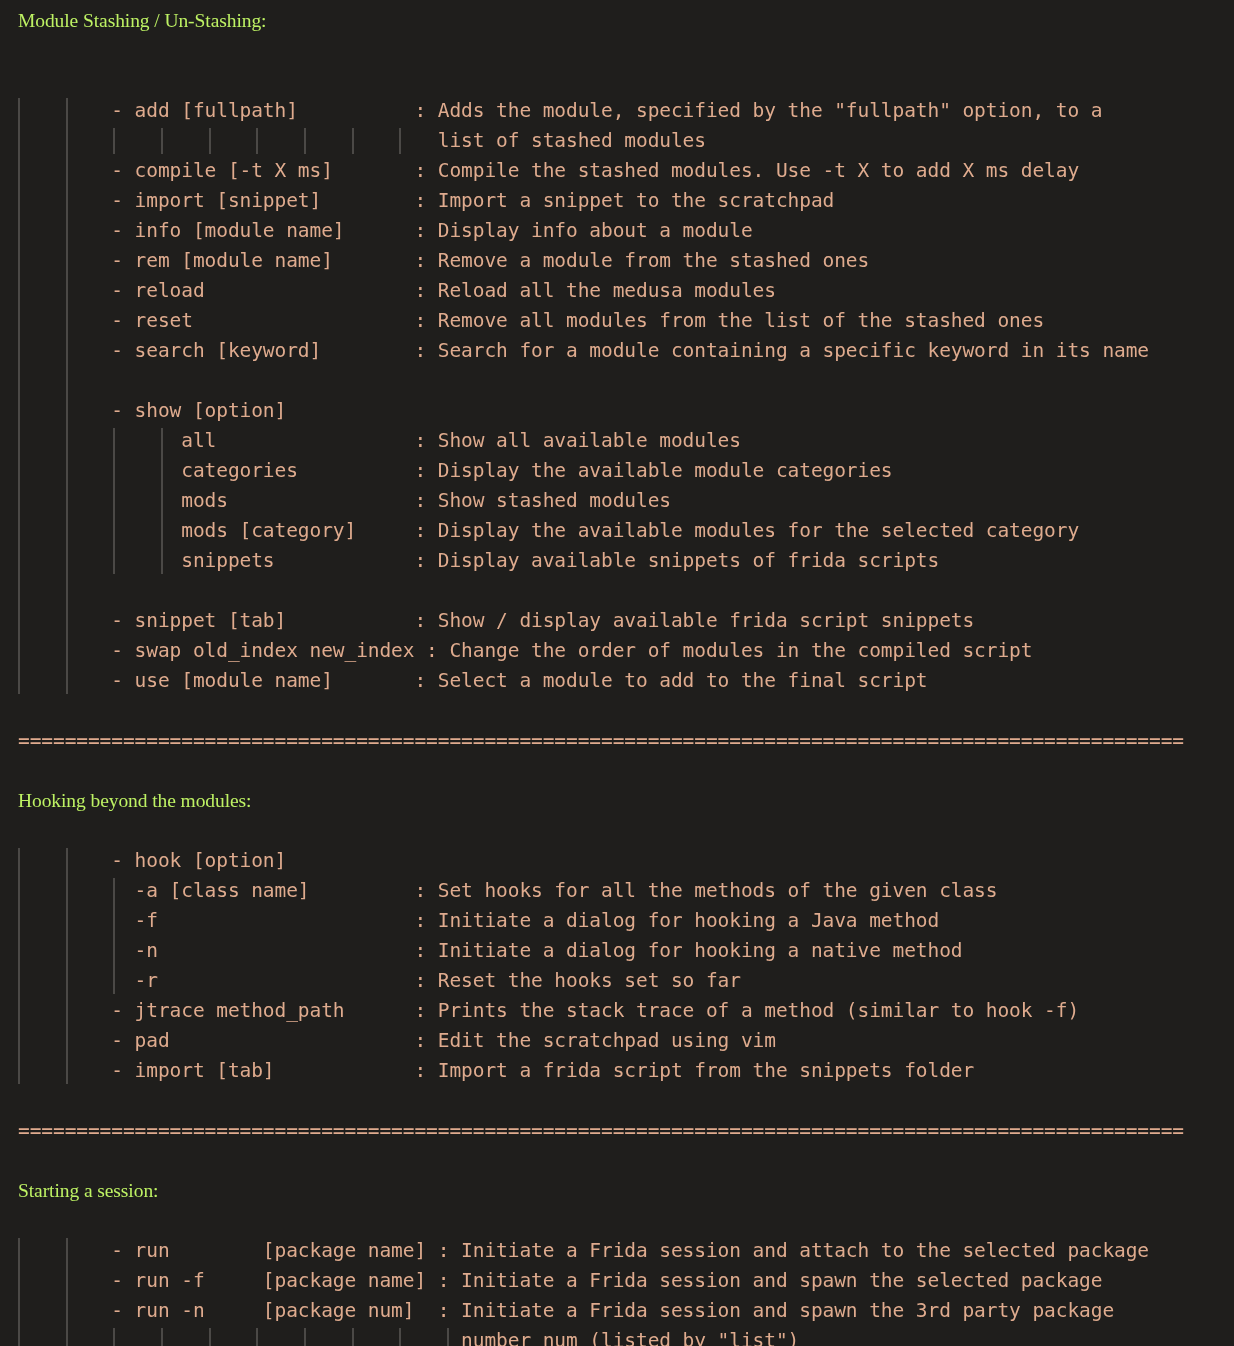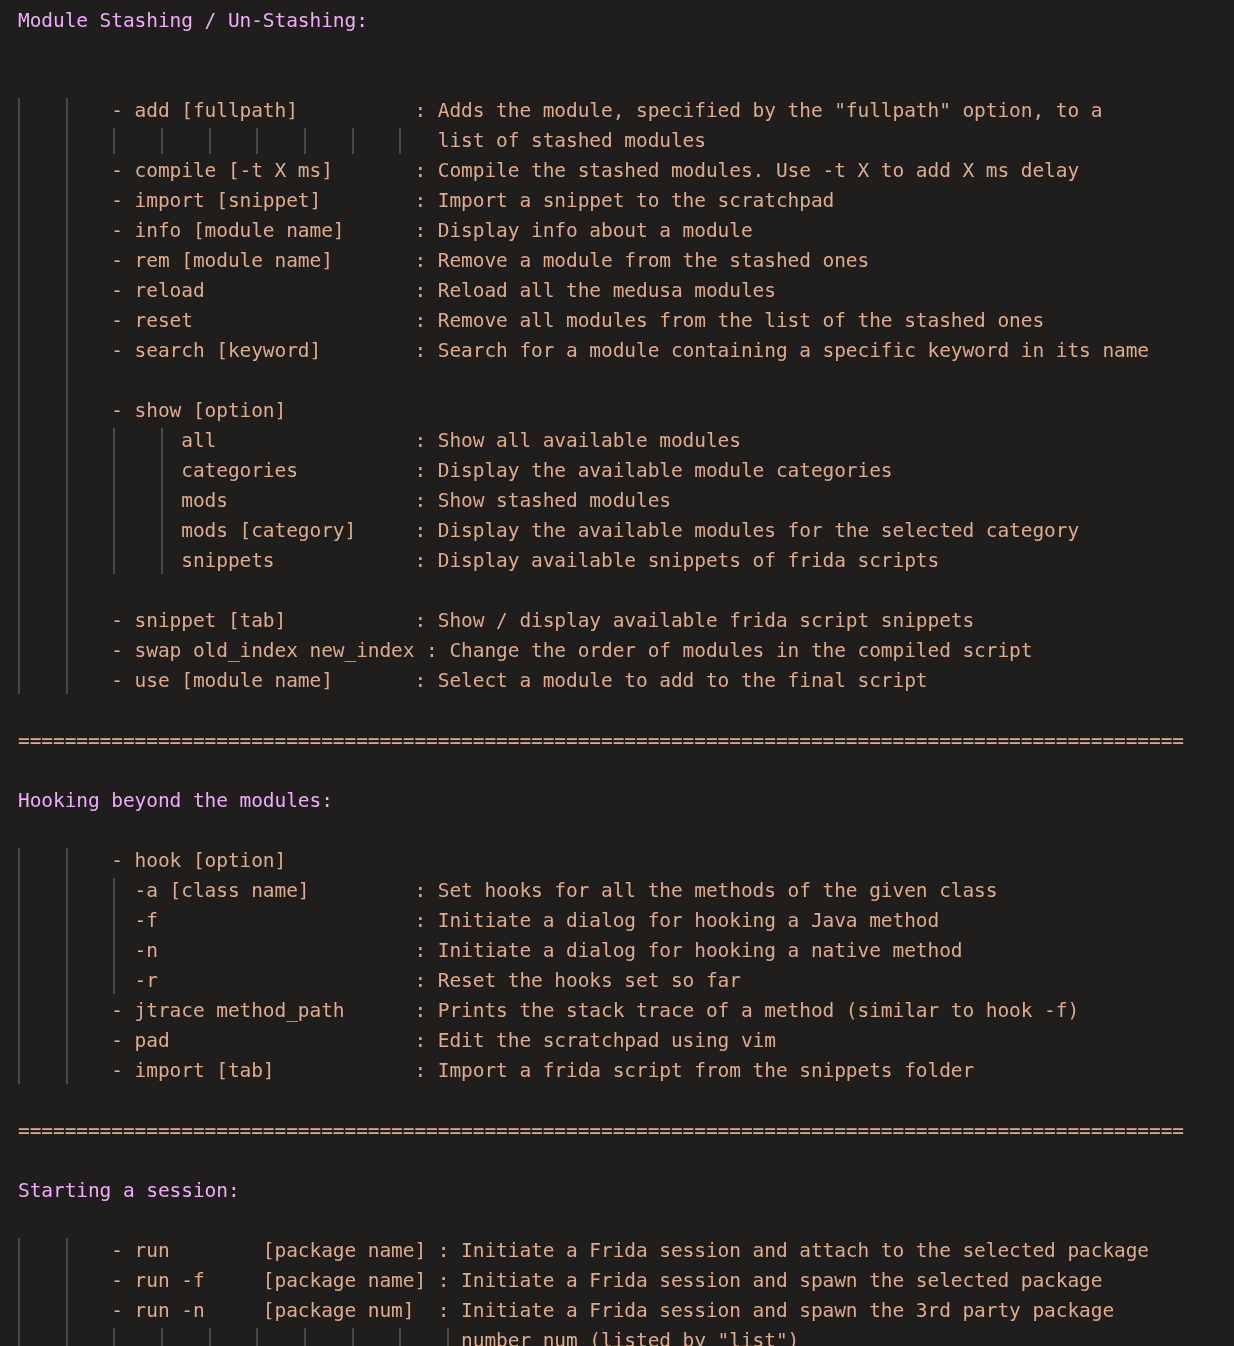--- a/index.html
+++ b/index.html
@@ -40,21 +40,21 @@
     font-family: "DejaVu Sans Mono", "Liberation Mono", monospace;
     font-size: 19.5px;
     line-height: 30px;
     color: #dfab8e;
     letter-spacing: -0.08px;
   }
   .line {
     height: 30px;
     white-space: pre;
   }
-  .sect-head { color: #f0abfc; }
+  .sect-head { color: #bef264; font-family: Liberation Serif, serif; }
   .sep { color: #dfab8e; letter-spacing: -0.08px; }
 </style>
 </head>
 <body>
 
 <div id="terminal">
   <div id="guides">
       <div class="guide" style="left: 18px; top: 98px; height: 596px;"></div>
       <div class="guide" style="left: 18px; top: 848px; height: 236px;"></div>
       <div class="guide" style="left: 18px; top: 1238px; height: 116px;"></div>

